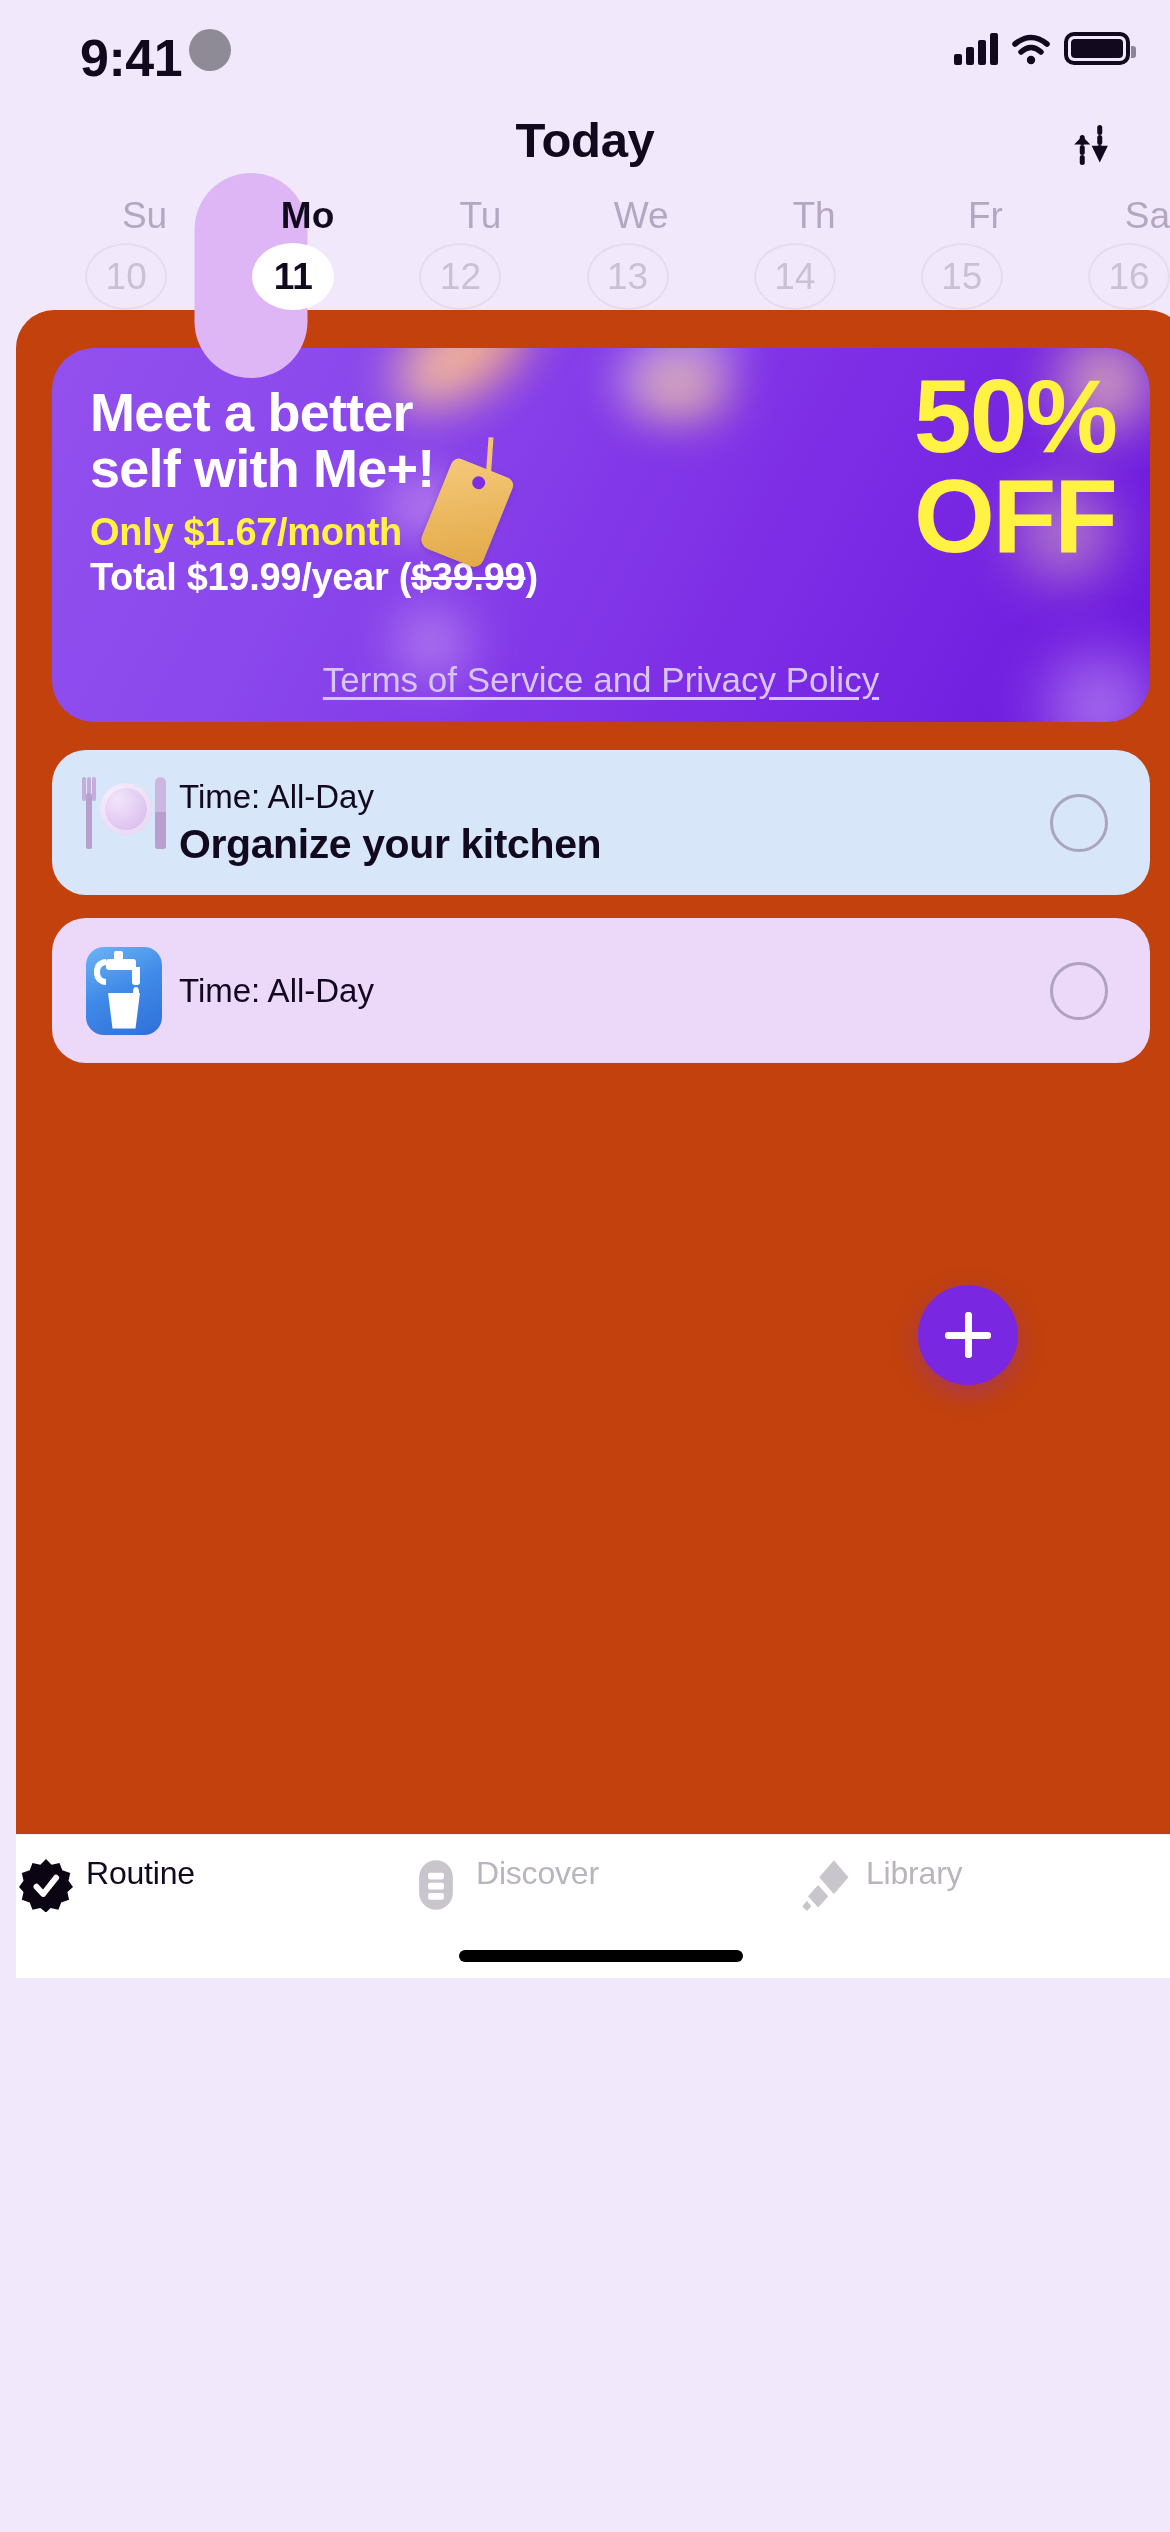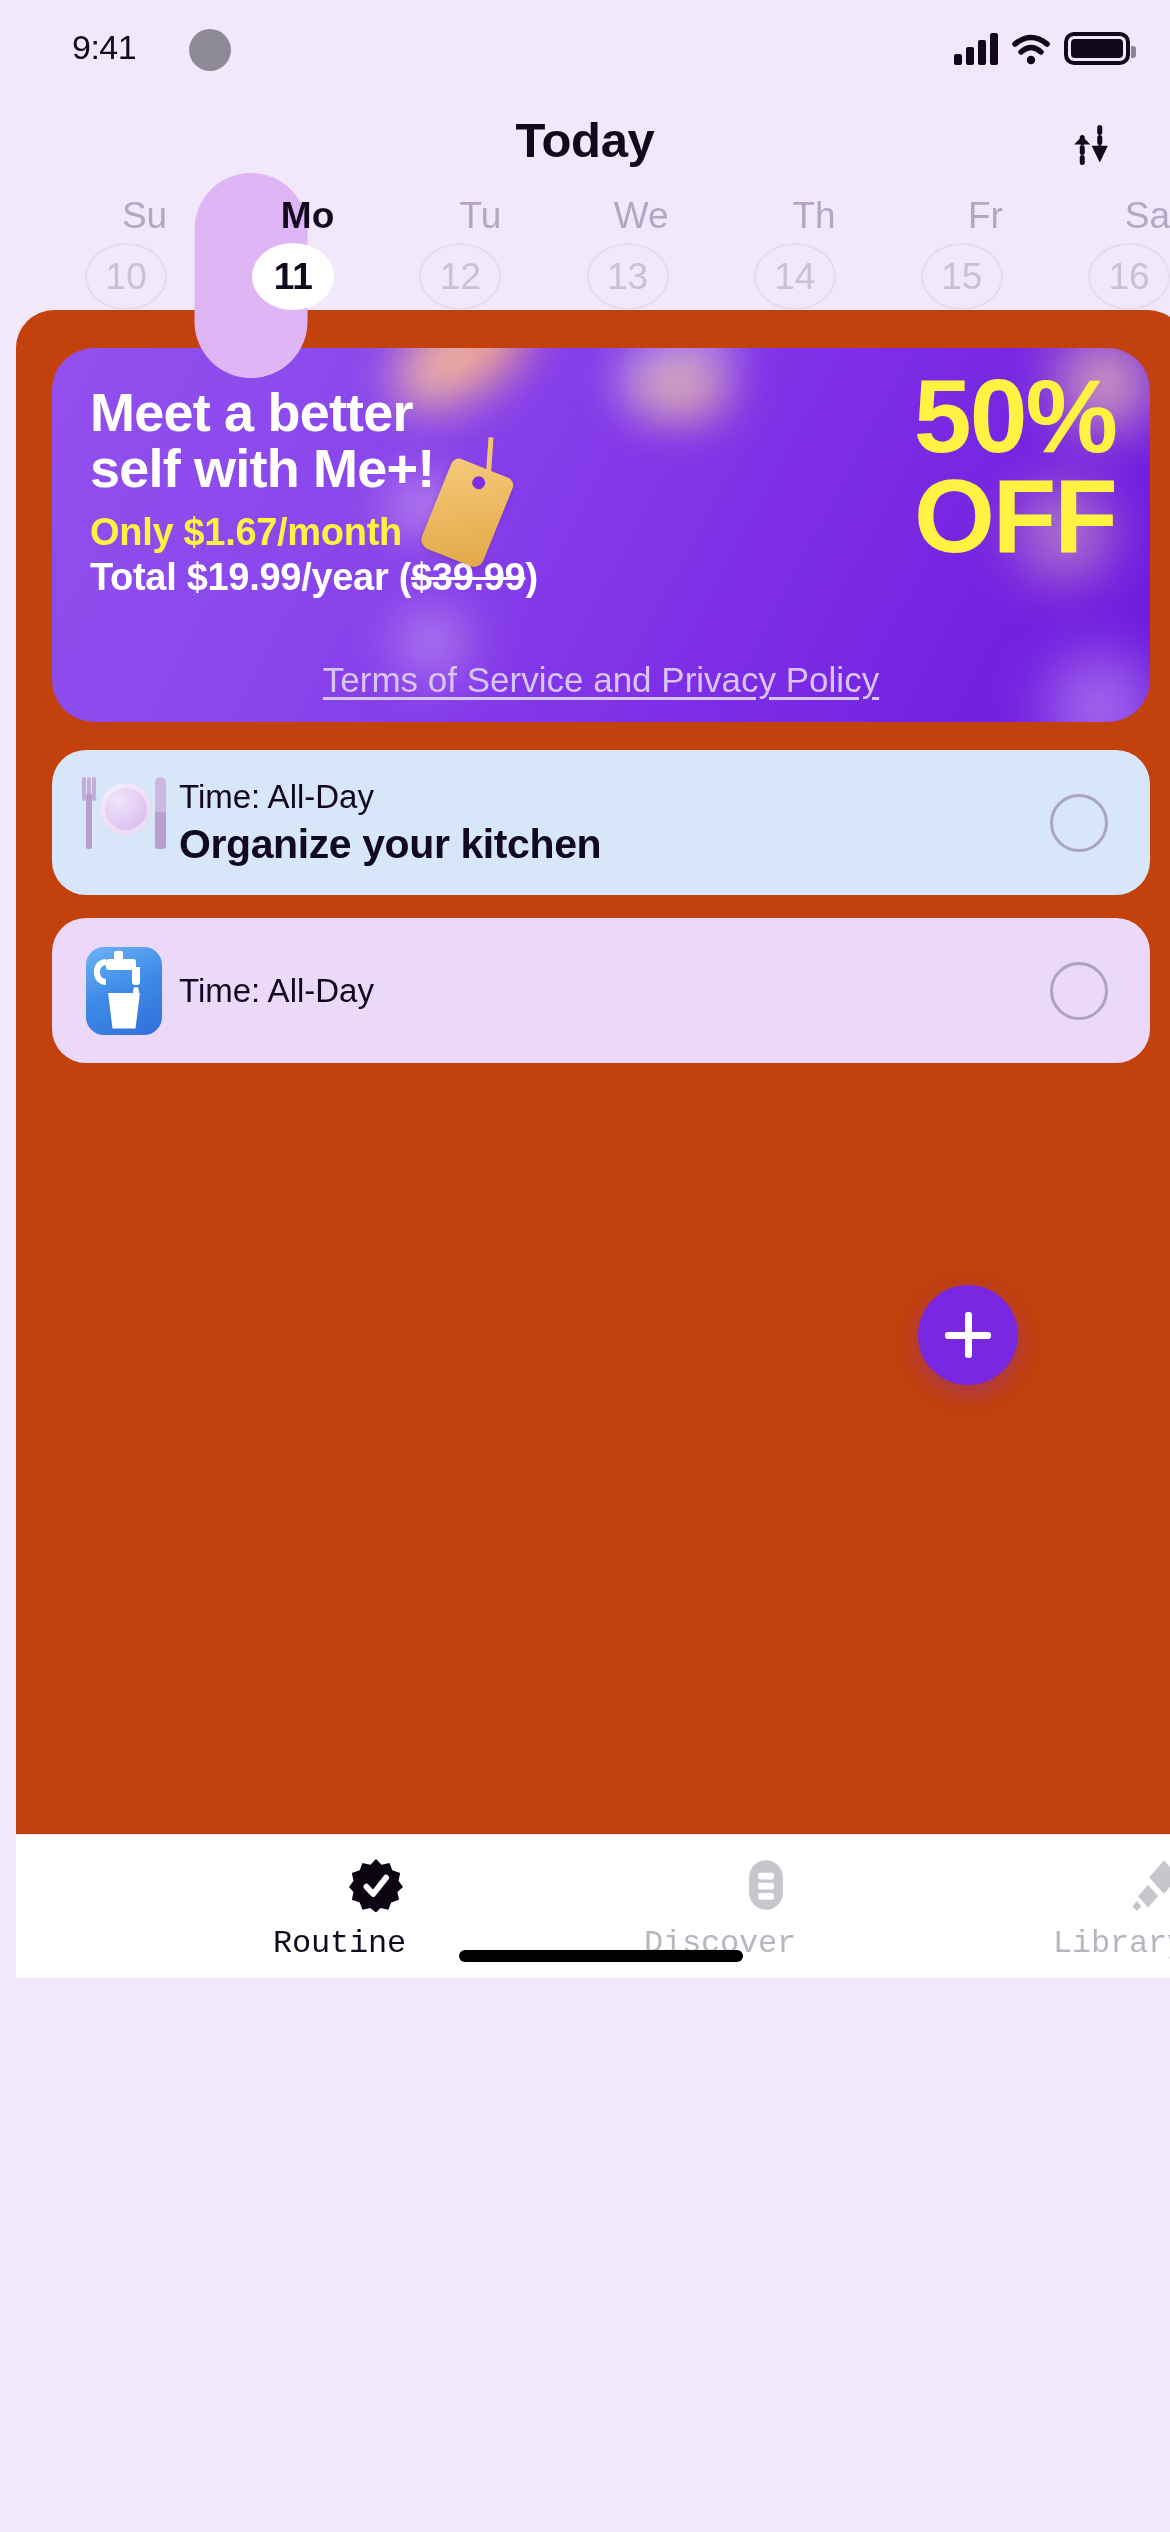--- a/index.html
+++ b/index.html
@@ -9,22 +9,22 @@
     overflow:hidden;
   }
   body { background:#f1e9fb; position:relative; }
 
   
   .statusbar{
     position:absolute; top:0; left:0; width:1170px; height:100px;
     display:flex; align-items:center; z-index:20;
   }
   .sb-time{
-    position:absolute; left:72px; top:28px;
-    font-size:34px; font-weight:400; color:#12091f;
+    position:absolute; left:80px; top:28px;
+    font-size:52px; font-weight:700; color:#12091f;
     letter-spacing:-0.5px;
   }
   .sb-dot{
     position:absolute; left:189px; top:29px;
     width:42px; height:42px; border-radius:50%;
     background:#8e8b96;
   }
   .sb-right{
     position:absolute; right:40px; top:32px;
     display:flex; align-items:flex-end; gap:13px;
@@ -263,21 +263,21 @@
   }
   .fab-plus:before{ left:0; top:20px; width:46px; height:7px; }
   .fab-plus:after{ left:20px; top:0; width:7px; height:46px; }
 
   
   .tabbar{
     position:absolute; left:0; bottom:0; width:1170px; height:144px;
     background:#fff; border-top:1px solid #eeeaf3;
     display:flex; align-items:flex-start; padding-top:20px;
   }
-  .tab{ flex:1; display:flex; flex-direction:column; align-items:flex-end; gap:10px;font-family:Liberation Mono, monospace; }
+  .tab{ flex:1; display:flex; flex-direction:row; align-items:flex-start; gap:10px; }
   .tab-ico{ width:60px; height:60px; display:flex; align-items:center; justify-content:center; }
   .tab-label{ font-size:32px; color:#b9b4c0; letter-spacing:-0.2px; }
   .tab.active .tab-label{ color:#12091f; font-weight:400; }
   .homebar{
     position:absolute; left:50%; transform:translateX(-50%);
     bottom:16px; width:284px; height:12px; border-radius:6px; background:#000;
   }
 </style>
 </head>
 <body>

